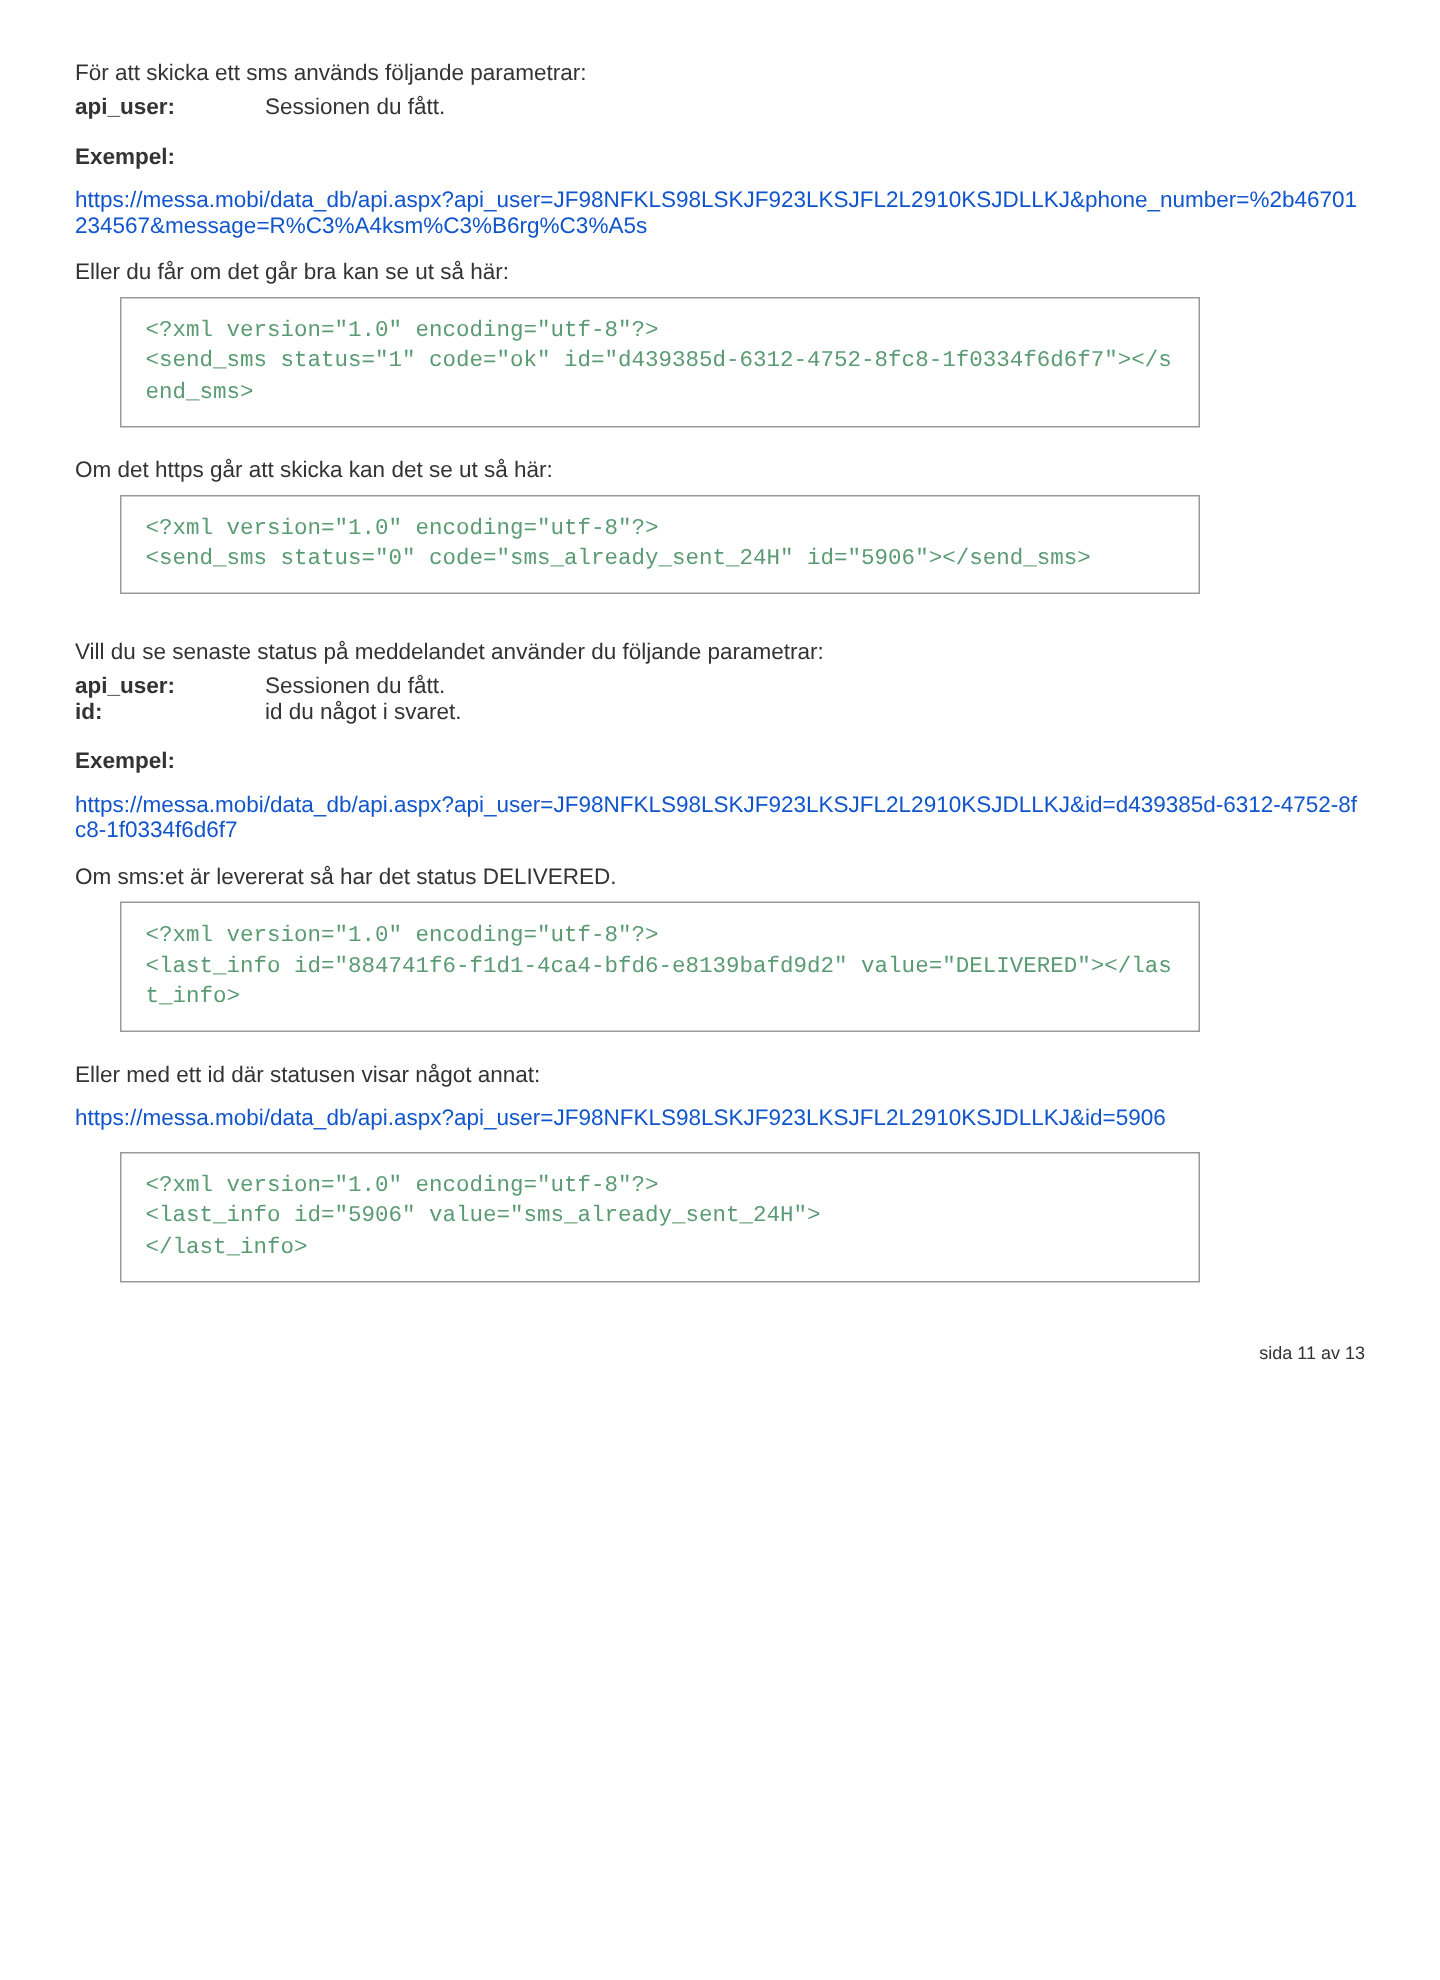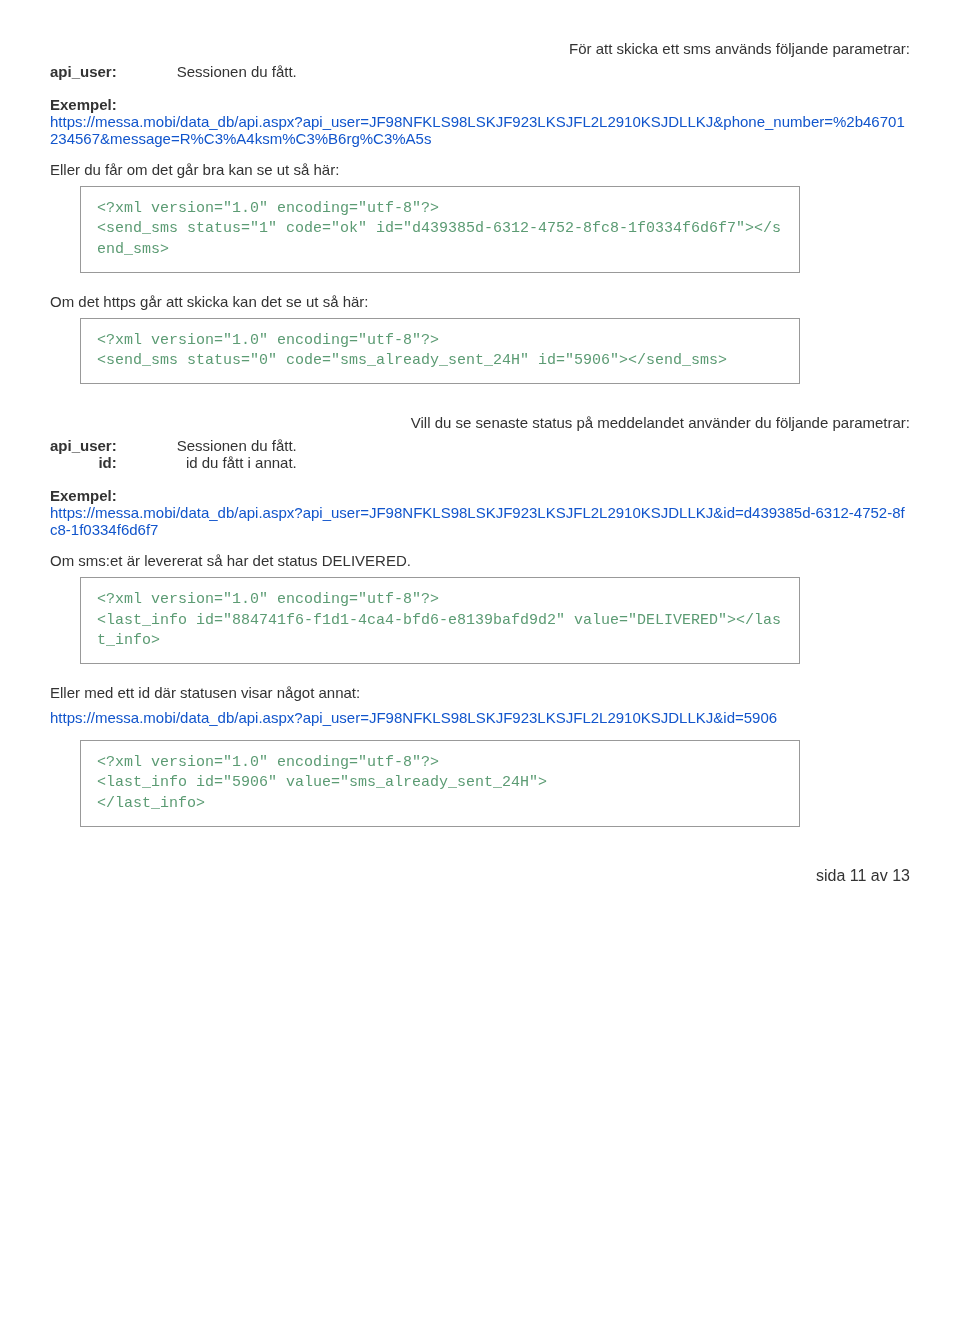--- a/index.html
+++ b/index.html
@@ -7,47 +7,46 @@
     padding: 40px 50px;
     font-family: Verdana, Geneva, sans-serif;
     font-size: 15px;
     color: #333;
     background: #fff;
     width: 960px;
     box-sizing: border-box;
   }
   .intro {
     margin-bottom: 6px;
-    text-align: right;
   }
   .param-table {
     display: table;
     margin-bottom: 16px;
   }
   .param-row {
     display: table-row;
-    text-align: right;
   }
   .param-key {
     display: table-cell;
     font-weight: bold;
     padding-right: 60px;
     vertical-align: top;
     white-space: nowrap;
   }
   .param-val {
     display: table-cell;
     vertical-align: top;
   }
   .label-bold {
     font-weight: bold;
   }
   .link {
     color: #1155cc;
     word-break: break-all;
+    margin-top: 12px;
   }
   .block {
     margin-top: 14px;
     margin-bottom: 14px;
   }
   .code-box {
     border: 1px solid #999;
     padding: 12px 16px;
     margin: 8px 0 20px 30px;
     width: 720px;
@@ -58,21 +57,21 @@
     white-space: pre-wrap;
     word-break: break-all;
     line-height: 1.35;
   }
   .plain {
     margin: 14px 0 8px 0;
   }
   .footer {
     text-align: right;
     margin-top: 40px;
-    font-size: 16px;
+    font-size: 12px;
   }
 </style>
 </head>
 <body>
 
 <div class="intro">För att skicka ett sms används följande parametrar:</div>
 
 <div class="param-table">
   <div class="param-row">
     <div class="param-key">api_user:</div>
@@ -95,21 +94,21 @@
 
 <div class="intro" style="margin-top:30px">Vill du se senaste status på meddelandet använder du följande parametrar:</div>
 
 <div class="param-table">
   <div class="param-row">
     <div class="param-key">api_user:</div>
     <div class="param-val">Sessionen du fått.</div>
   </div>
   <div class="param-row">
     <div class="param-key">id:</div>
-    <div class="param-val">id du fått i annat.</div>
+    <div class="param-val">id du något i svaret.</div>
   </div>
 </div>
 
 <div class="block">
   <div class="label-bold">Exempel:</div>
   <div class="link">https://messa.mobi/data_db/api.aspx?api_user=JF98NFKLS98LSKJF923LKSJFL2L2910KSJDLLKJ&amp;id=d439385d-6312-4752-8fc8-1f0334f6d6f7</div>
 </div>
 
 <div class="plain">Om sms:et är levererat så har det status DELIVERED.</div>
 <div class="code-box">&lt;?xml version="1.0" encoding="utf-8"?&gt;

